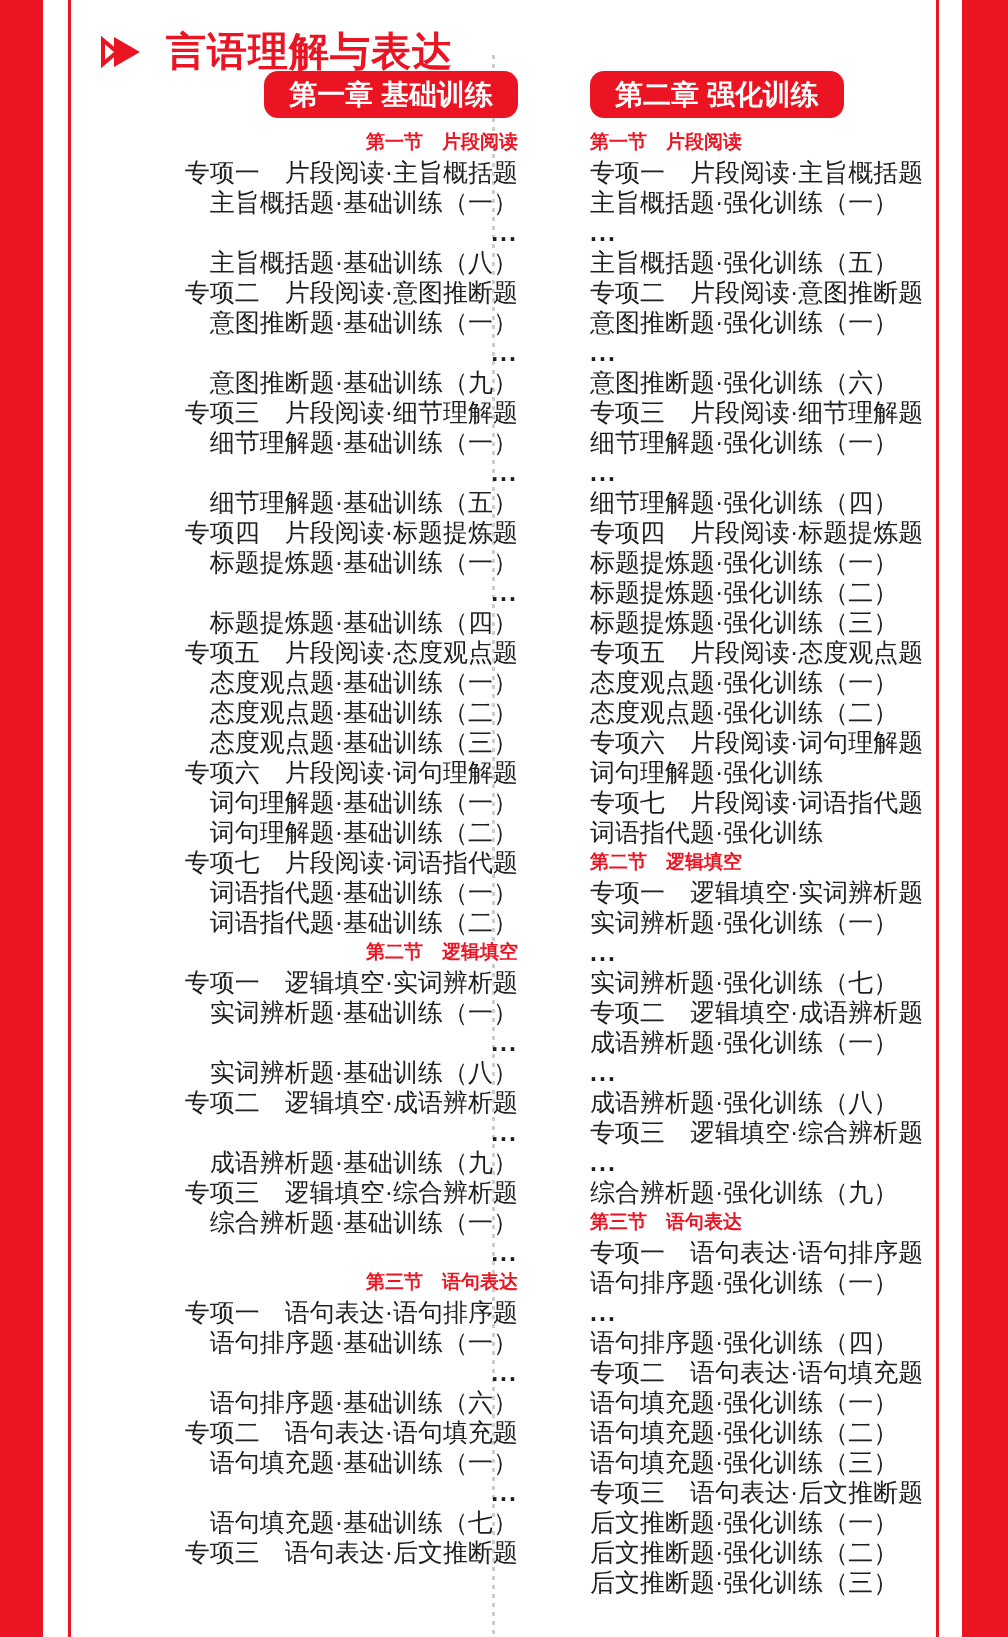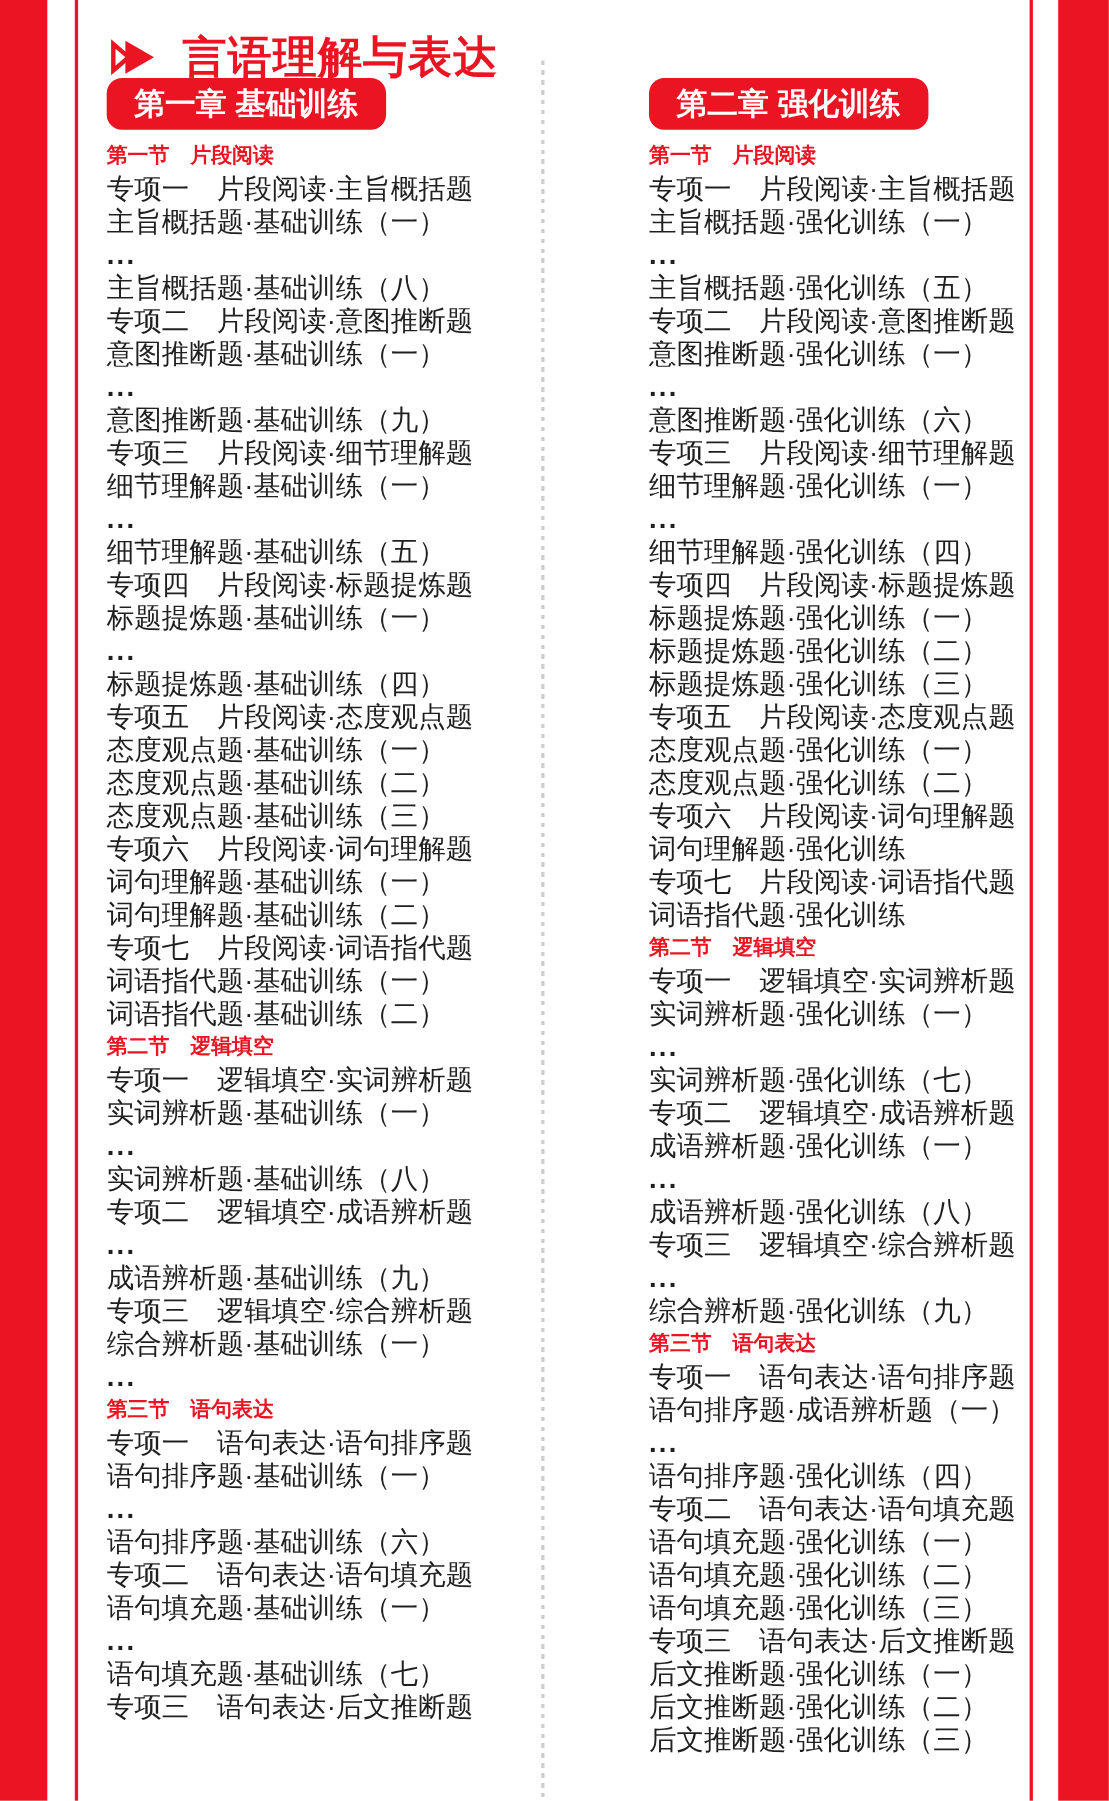--- a/index.html
+++ b/index.html
@@ -15,21 +15,21 @@
   .edge-line.left{left:68px;}
   .edge-line.right{left:936px;}
   .title-row{position:absolute;left:99px;top:12px;display:flex;align-items:center;gap:9px;}
   .title-icon{color:var(--red);display:inline-flex;}
   .page-title{margin:12px;font-size:40px;font-weight:bold;color:var(--red);letter-spacing:1px;}
   .divider{
     position:absolute;left:492px;top:55px;bottom:0;width:3px;
     background:repeating-linear-gradient(to bottom,#cdcdcd 0 4px,transparent 4px 9px);
   }
   .col{position:absolute;top:71px;width:390px;}
-  .col-left{left:97px;}
+  .col-left{left:128px;text-align:right;}
   .col-right{left:590px;}
   .chapter-btn{
     display:inline-block;background:var(--red);color:#fff;font-weight:bold;
     font-size:28px;line-height:31px;padding:8px 25px;border-radius:14px;
   }
   .sections{margin-top:9px;}
   .line{height:30px;line-height:30px;font-size:25px;color:var(--ink);white-space:nowrap;}
   .section-heading{color:var(--red);font-weight:bold;font-size:19px;}
   .dots{font-weight:bold;letter-spacing:2px;}
 </style>
@@ -141,21 +141,21 @@
       <div class="line item">实词辨析题·强化训练（七）</div>
       <div class="line item">专项二　逻辑填空·成语辨析题</div>
       <div class="line item">成语辨析题·强化训练（一）</div>
       <div class="line dots">...</div>
       <div class="line item">成语辨析题·强化训练（八）</div>
       <div class="line item">专项三　逻辑填空·综合辨析题</div>
       <div class="line dots">...</div>
       <div class="line item">综合辨析题·强化训练（九）</div>
       <div class="line section-heading">第三节　语句表达</div>
       <div class="line item">专项一　语句表达·语句排序题</div>
-      <div class="line item">语句排序题·成语辨析题（一）</div>
+      <div class="line item">语句排序题·强化训练（一）</div>
       <div class="line dots">...</div>
       <div class="line item">语句排序题·强化训练（四）</div>
       <div class="line item">专项二　语句表达·语句填充题</div>
       <div class="line item">语句填充题·强化训练（一）</div>
       <div class="line item">语句填充题·强化训练（二）</div>
       <div class="line item">语句填充题·强化训练（三）</div>
       <div class="line item">专项三　语句表达·后文推断题</div>
       <div class="line item">后文推断题·强化训练（一）</div>
       <div class="line item">后文推断题·强化训练（二）</div>
       <div class="line item">后文推断题·强化训练（三）</div>

